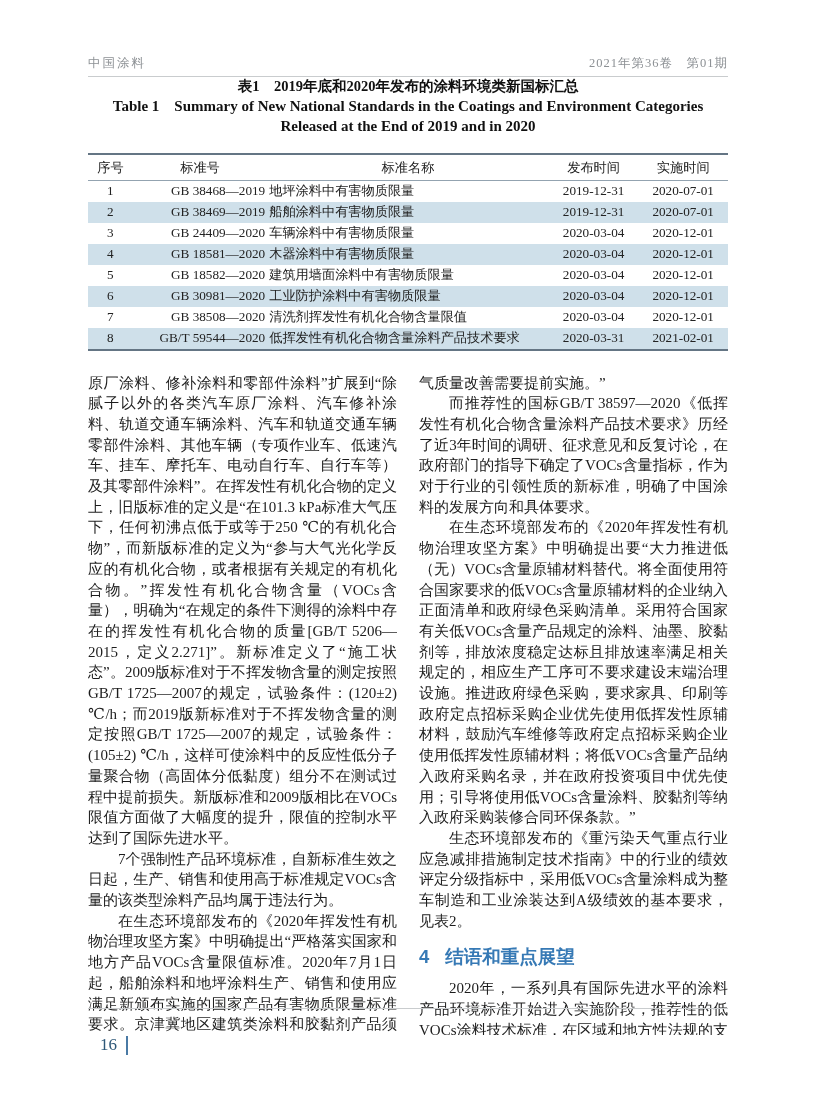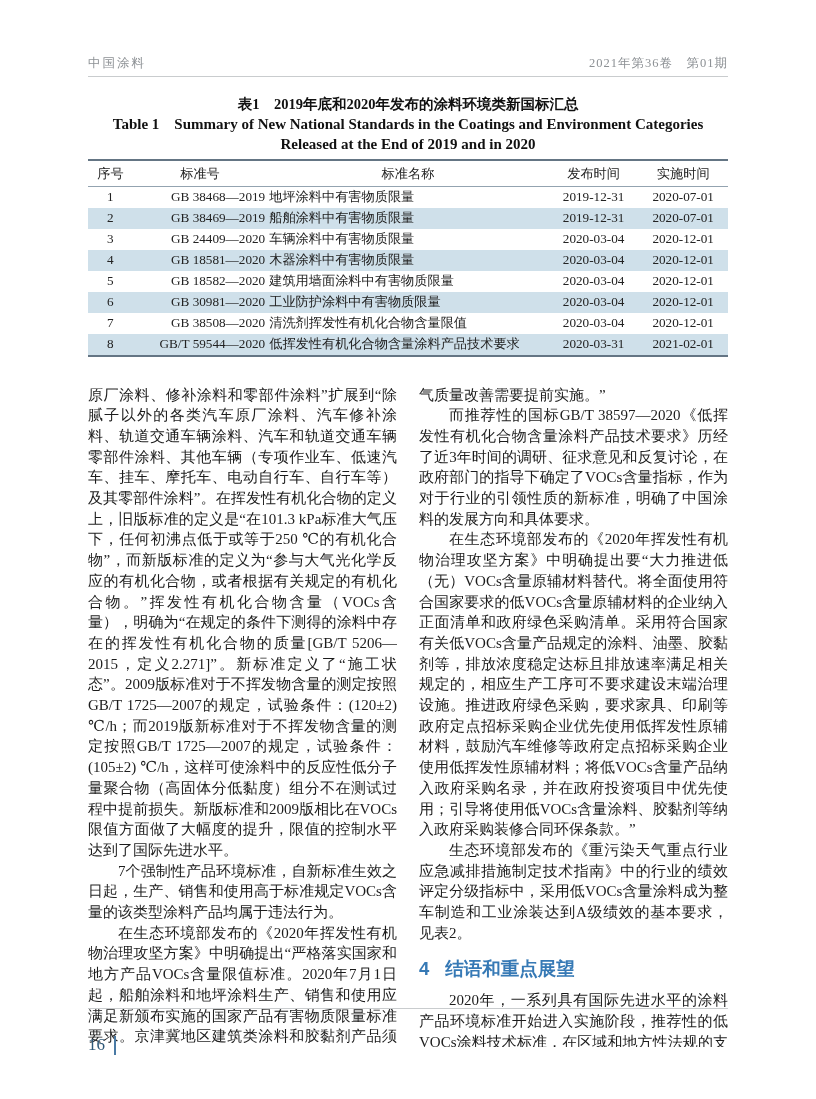--- a/index.html
+++ b/index.html
@@ -17,32 +17,32 @@
   
   .runhead{
     display:flex;justify-content:space-between;align-items:flex-end;
     font-size:12.5px;color:#8c9094;letter-spacing:2px;
     border-bottom:1px solid #c9ccce;
     padding-bottom:4px;
   }
   .runhead .issue{letter-spacing:1px;}
   
   .caption-zh{
-    margin-top:18px;text-align:center;
+    text-align:center;
     font-size:14.5px;font-weight:bold;color:#111;
     font-family:"Liberation Serif","DejaVu Serif",serif;
   }
   .caption-en{
     text-align:center;
     font-size:15px;font-weight:bold;color:#111;
     line-height:1.35;
   }
   
   table.std{
-    width:640px;margin-top:4px;
+    width:640px;margin-top:16px;
     border-collapse:collapse;
     border-top:2px solid #647584;
     border-bottom:2px solid #647584;
     font-size:13.2px;
   }
   table.std thead th{
     font-weight:normal;
     padding:4px 2px 3px 2px;
     border-bottom:1px solid #93a3b0;
     text-align:center;
@@ -55,21 +55,21 @@
   }
   table.std tr.stripe{background:#cfe0ea;}
   .col-no{width:7%;text-align:center;}
   .col-code{width:21%;text-align:right;padding-left:10px;}
   .col-name{width:44%;text-align:left;}
   .col-rel{width:14%;text-align:center;}
   .col-imp{width:14%;text-align:center;}
   
   .bodycols{
     display:flex;gap:22px;
-    margin-top:28px;
+    margin-top:22px;
     height:662px;overflow:hidden;
   }
   .col{width:309px;overflow:hidden;}
   .col p{
     margin:0;
     font-size:15px;line-height:20.7px;
     text-align:justify;text-justify:inter-ideograph;
     color:#1c1c1c;
   }
   .col p.indent{text-indent:2em;}
@@ -79,21 +79,21 @@
     color:#3679b5;font-weight:bold;
     font-family:"Liberation Sans","DejaVu Sans",sans-serif;
     font-size:18.5px;
   }
   
   .foot-rule{
     position:absolute;left:88px;right:88px;top:1008px;
     border-top:1px solid #c9ccce;height:0;
   }
   .footer{
-    position:absolute;left:88px;top:1036px;
+    position:absolute;left:100px;top:1036px;
     display:flex;align-items:stretch;
   }
   .footer .pageno{
     font-size:17px;color:#2e5878;
     align-self:flex-end;
     padding-right:9px;line-height:1.1;
   }
   .footer .bar{
     width:2px;background:#4a7aa5;margin-right:9px;
   }

